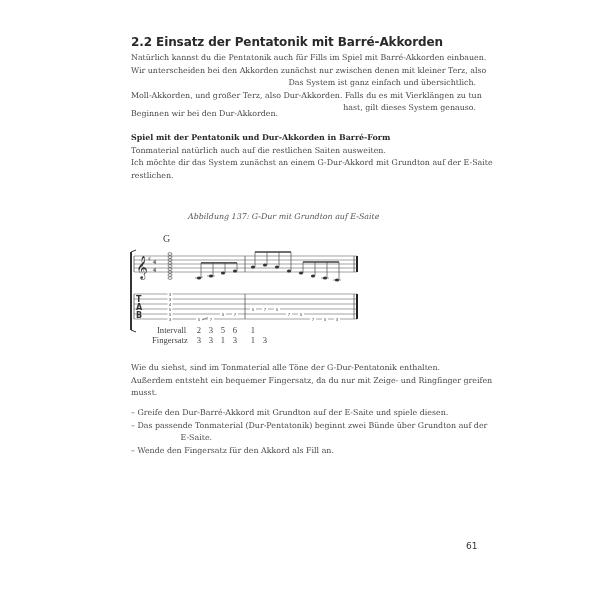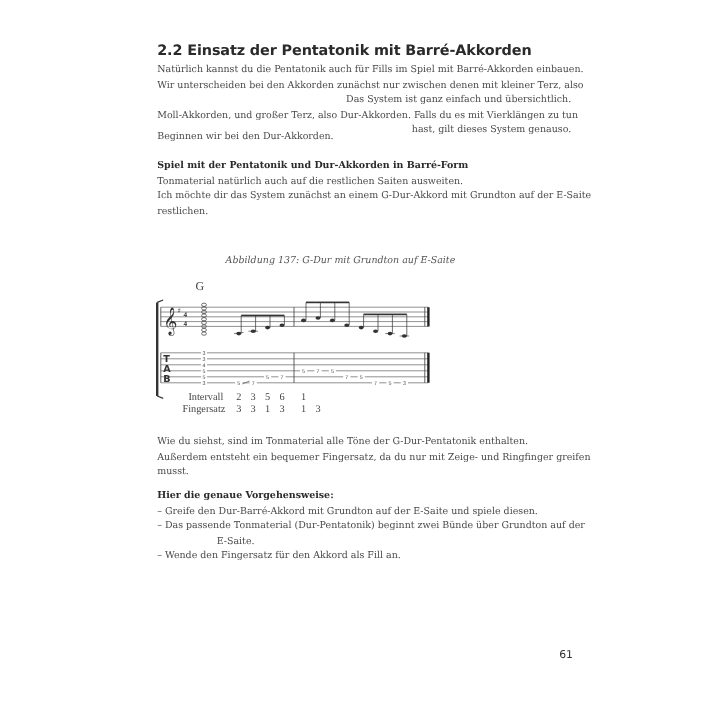--- a/index.html
+++ b/index.html
@@ -210,21 +210,20 @@
     </svg>
   </div>
 
   <div class="para" style="top:362px;">
     <p>Wie du siehst, sind im Tonmaterial alle Töne der G-Dur-Pentatonik enthalten.</p>
     <p>Außerdem entsteht ein bequemer Fingersatz, da du nur mit Zeige- und Ringfinger greifen</p>
     <p>musst.</p>
   </div>
 
   <div class="para" style="top:407px;">
-    <p class="sub">Hier die genaue Vorgehensweise:</p>
     <p>– Greife den Dur-Barré-Akkord mit Grundton auf der E-Saite und spiele diesen.</p>
     <p style="white-space:pre;">– Das passende Tonmaterial (Dur-Pentatonik) beginnt zwei Bünde über Grundton auf der</p>
     <p style="white-space:pre;margin-left:42px;">   E-Saite.</p>
     <p>– Wende den Fingersatz für den Akkord als Fill an.</p>
   </div>
 
   <div class="pagenum">61</div>
 </div>
 
 </body></html>

